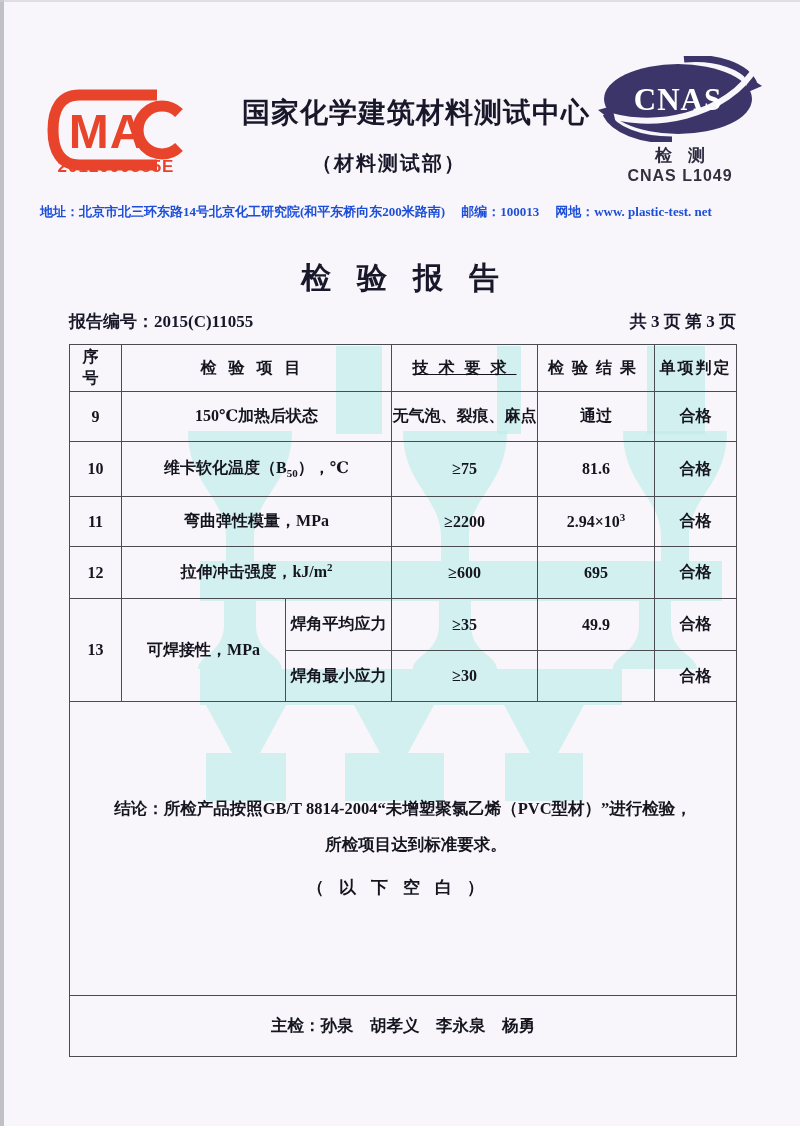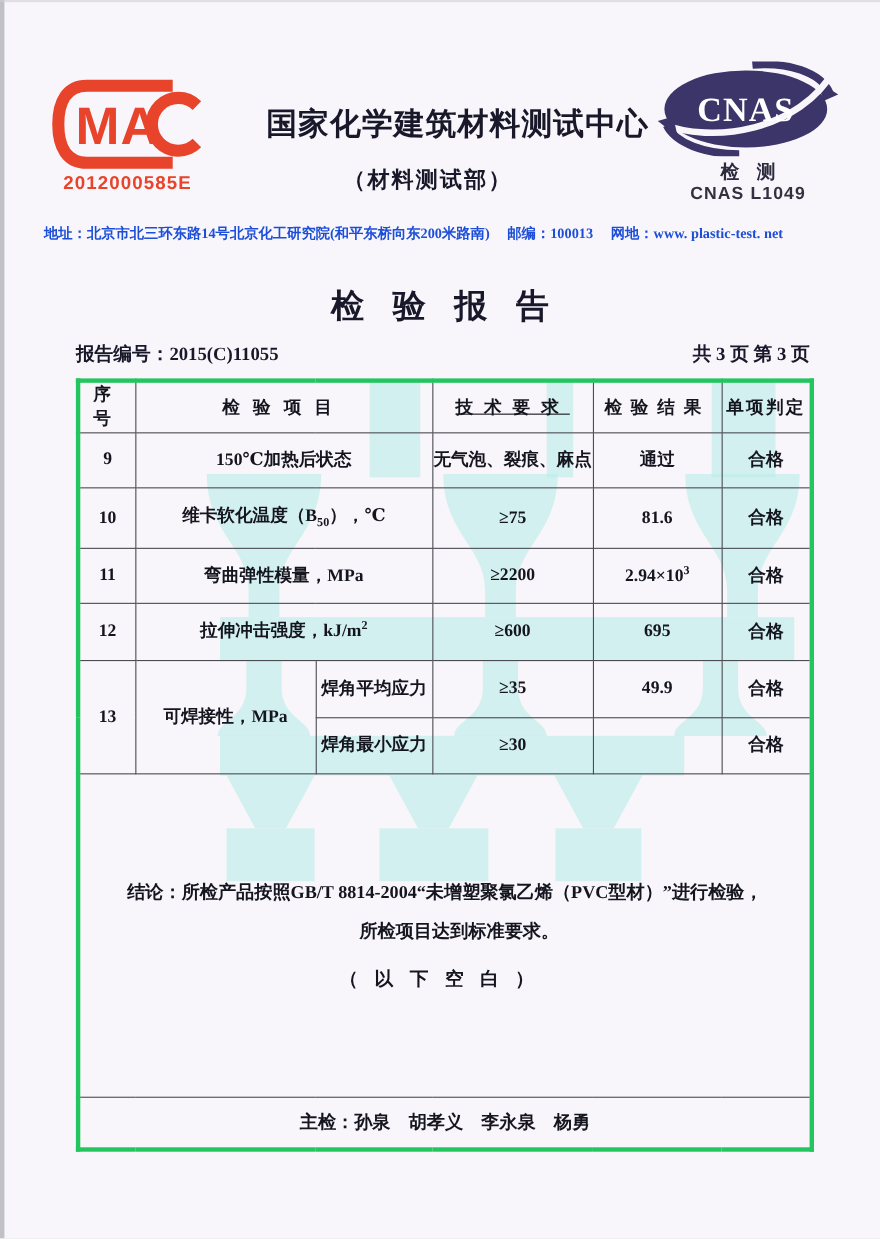--- a/index.html
+++ b/index.html
@@ -3,21 +3,21 @@
 <meta charset="utf-8">
 <style>
   html,body{margin:0;padding:0;}
   body{background:#e8e7ee;font-family:"Liberation Serif","DejaVu Serif",serif;}
   .page{position:relative;width:800px;height:1126px;background:#f8f6fa;overflow:hidden;
         margin:0 auto;color:#18182a;}
   .scan-edge-left{position:absolute;left:0;top:0;width:4px;height:100%;background:#aeadb6;opacity:.75;}
   .scan-edge-top{position:absolute;left:0;top:0;width:100%;height:2px;background:#cfced6;opacity:.6;}
 
   
-  .cma-box{position:absolute;left:45px;top:70px;width:142px;height:86px;text-align:center;}
+  .cma-box{position:absolute;left:45px;top:87px;width:142px;height:86px;text-align:center;}
   .cma-cert{position:absolute;left:40px;top:157px;width:152px;text-align:center;
             font-family:"Liberation Sans","DejaVu Sans",sans-serif;
             font-weight:bold;font-size:17px;letter-spacing:1px;color:#e8432b;}
   .org-title{position:absolute;left:188px;top:94px;width:402px;text-align:right;
              font-size:28px;font-weight:bold;letter-spacing:1px;}
   .org-dept{position:absolute;left:188px;top:150px;width:402px;text-align:center;
             font-size:20px;font-weight:bold;letter-spacing:2px;}
   .cnas-box{position:absolute;left:596px;top:56px;width:168px;text-align:center;}
   .cnas-jiance{font-size:17px;font-weight:bold;letter-spacing:16px;padding-left:16px;
                color:#2c2a3e;margin-top:-2px;}
@@ -39,21 +39,21 @@
 
   
   .wm{position:absolute;left:69px;top:345px;width:667px;height:460px;z-index:0;}
 
   
   table.report{position:absolute;left:69px;top:344px;width:667px;z-index:1;
                border-collapse:collapse;table-layout:fixed;
                font-size:16px;font-weight:bold;color:#15151f;}
   table.report td,table.report th{border:1px solid #4b4b52;padding:0;background:transparent;
                text-align:center;vertical-align:middle;font-weight:bold;}
-  table.report{border:4px solid #22c55e;}
+  table.report{border:1px solid #22c55e;}
   th.h-no{letter-spacing:10px;padding-left:10px;}
   th.h-item{letter-spacing:12px;padding-left:12px;}
   th.h-req{letter-spacing:10px;padding-left:10px;text-decoration:underline;}
   th.h-res{letter-spacing:8px;padding-left:8px;}
   th.h-verdict{letter-spacing:2px;}
   td.item{text-align:left;padding-left:13px;}
   td.subitem{text-align:left;padding-left:12px;}
   sub.small{font-size:11px;} sup.small{font-size:11px;}
   td.conclusion{vertical-align:top;text-align:left;padding:14px 12px 0 10px;font-size:16.5px;margin-left:32px;}
   .c-line2{padding-left:26px;margin-top:14px;}
@@ -186,18 +186,18 @@
       <td></td>
       <td>合格</td>
     </tr>
     <tr style="height:294px">
       <td class="conclusion" colspan="6">
         <div class="c-line"><span class="c-label">结论：</span><span class="c-text">所检产品按照GB/T 8814-2004“未增塑聚氯乙烯（PVC型材）”进行检验，</span></div>
         <div class="c-line2">所检项目达到标准要求。</div>
         <div class="c-blank">（以下空白）</div>
       </td>
     </tr>
-    <tr style="height:48px">
+    <tr style="height:61px">
       <td class="tfoot" colspan="6"><span>主检：</span><span class="names">孙泉　胡孝义　李永泉　杨勇</span></td>
     </tr>
   </tbody>
     </table>
 </div>
 
 </body></html>

